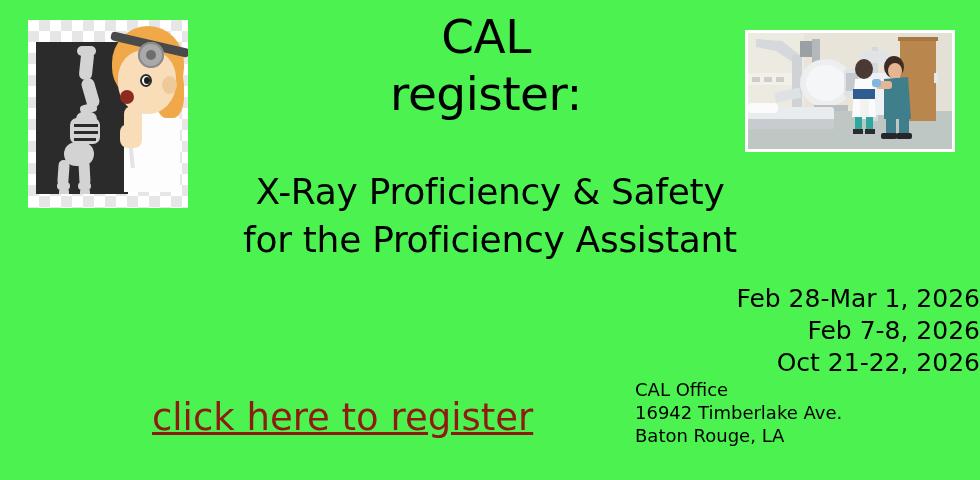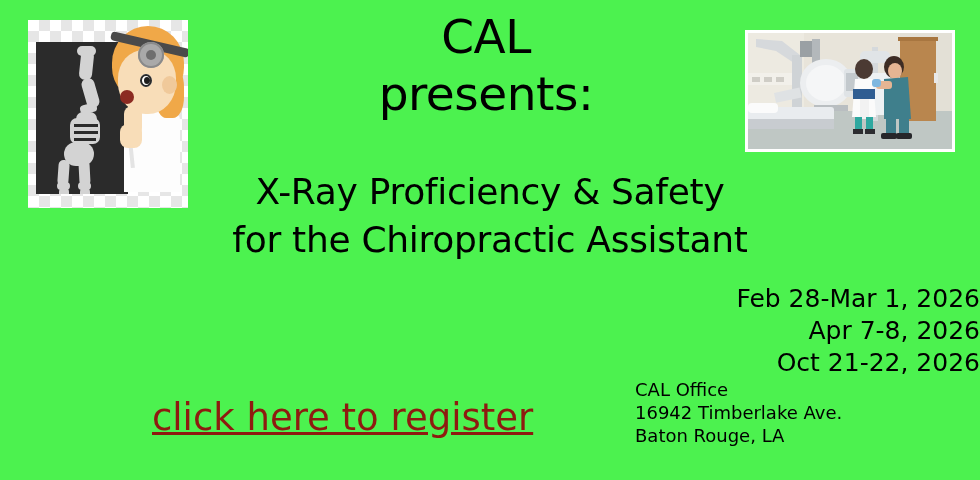--- a/index.html
+++ b/index.html
@@ -297,31 +297,31 @@
         <rect x="138" y="84" width="10" height="18" fill="#3f7f8c"></rect>
         <rect x="151" y="84" width="10" height="18" fill="#3f7f8c"></rect>
         <rect x="133" y="100" width="16" height="6" rx="2" fill="#26262a"></rect>
         <rect x="148" y="100" width="16" height="6" rx="2" fill="#26262a"></rect>
       </svg>
     </div>
   </div>
 
   <div class="headline">
     <span class="line">CAL</span>
-    <span class="line">presents:</span>
+    <span class="line">register:</span>
   </div>
 
   <div class="subtitle">
     <span class="line">X-Ray Proficiency &amp; Safety</span>
-    <span class="line">for the Chiropractic Assistant</span>
+    <span class="line">for the Proficiency Assistant</span>
   </div>
 
   <div class="dates">
     <span class="line">Feb 28-Mar 1, 2026</span>
-    <span class="line">Apr 7-8, 2026</span>
+    <span class="line">Feb 7-8, 2026</span>
     <span class="line">Oct 21-22, 2026</span>
   </div>
 
   <a class="register" href="#">click here to register</a>
 
   <div class="address">
     <span class="line">CAL Office</span>
     <span class="line">16942 Timberlake Ave.</span>
     <span class="line">Baton Rouge, LA</span>
   </div>

